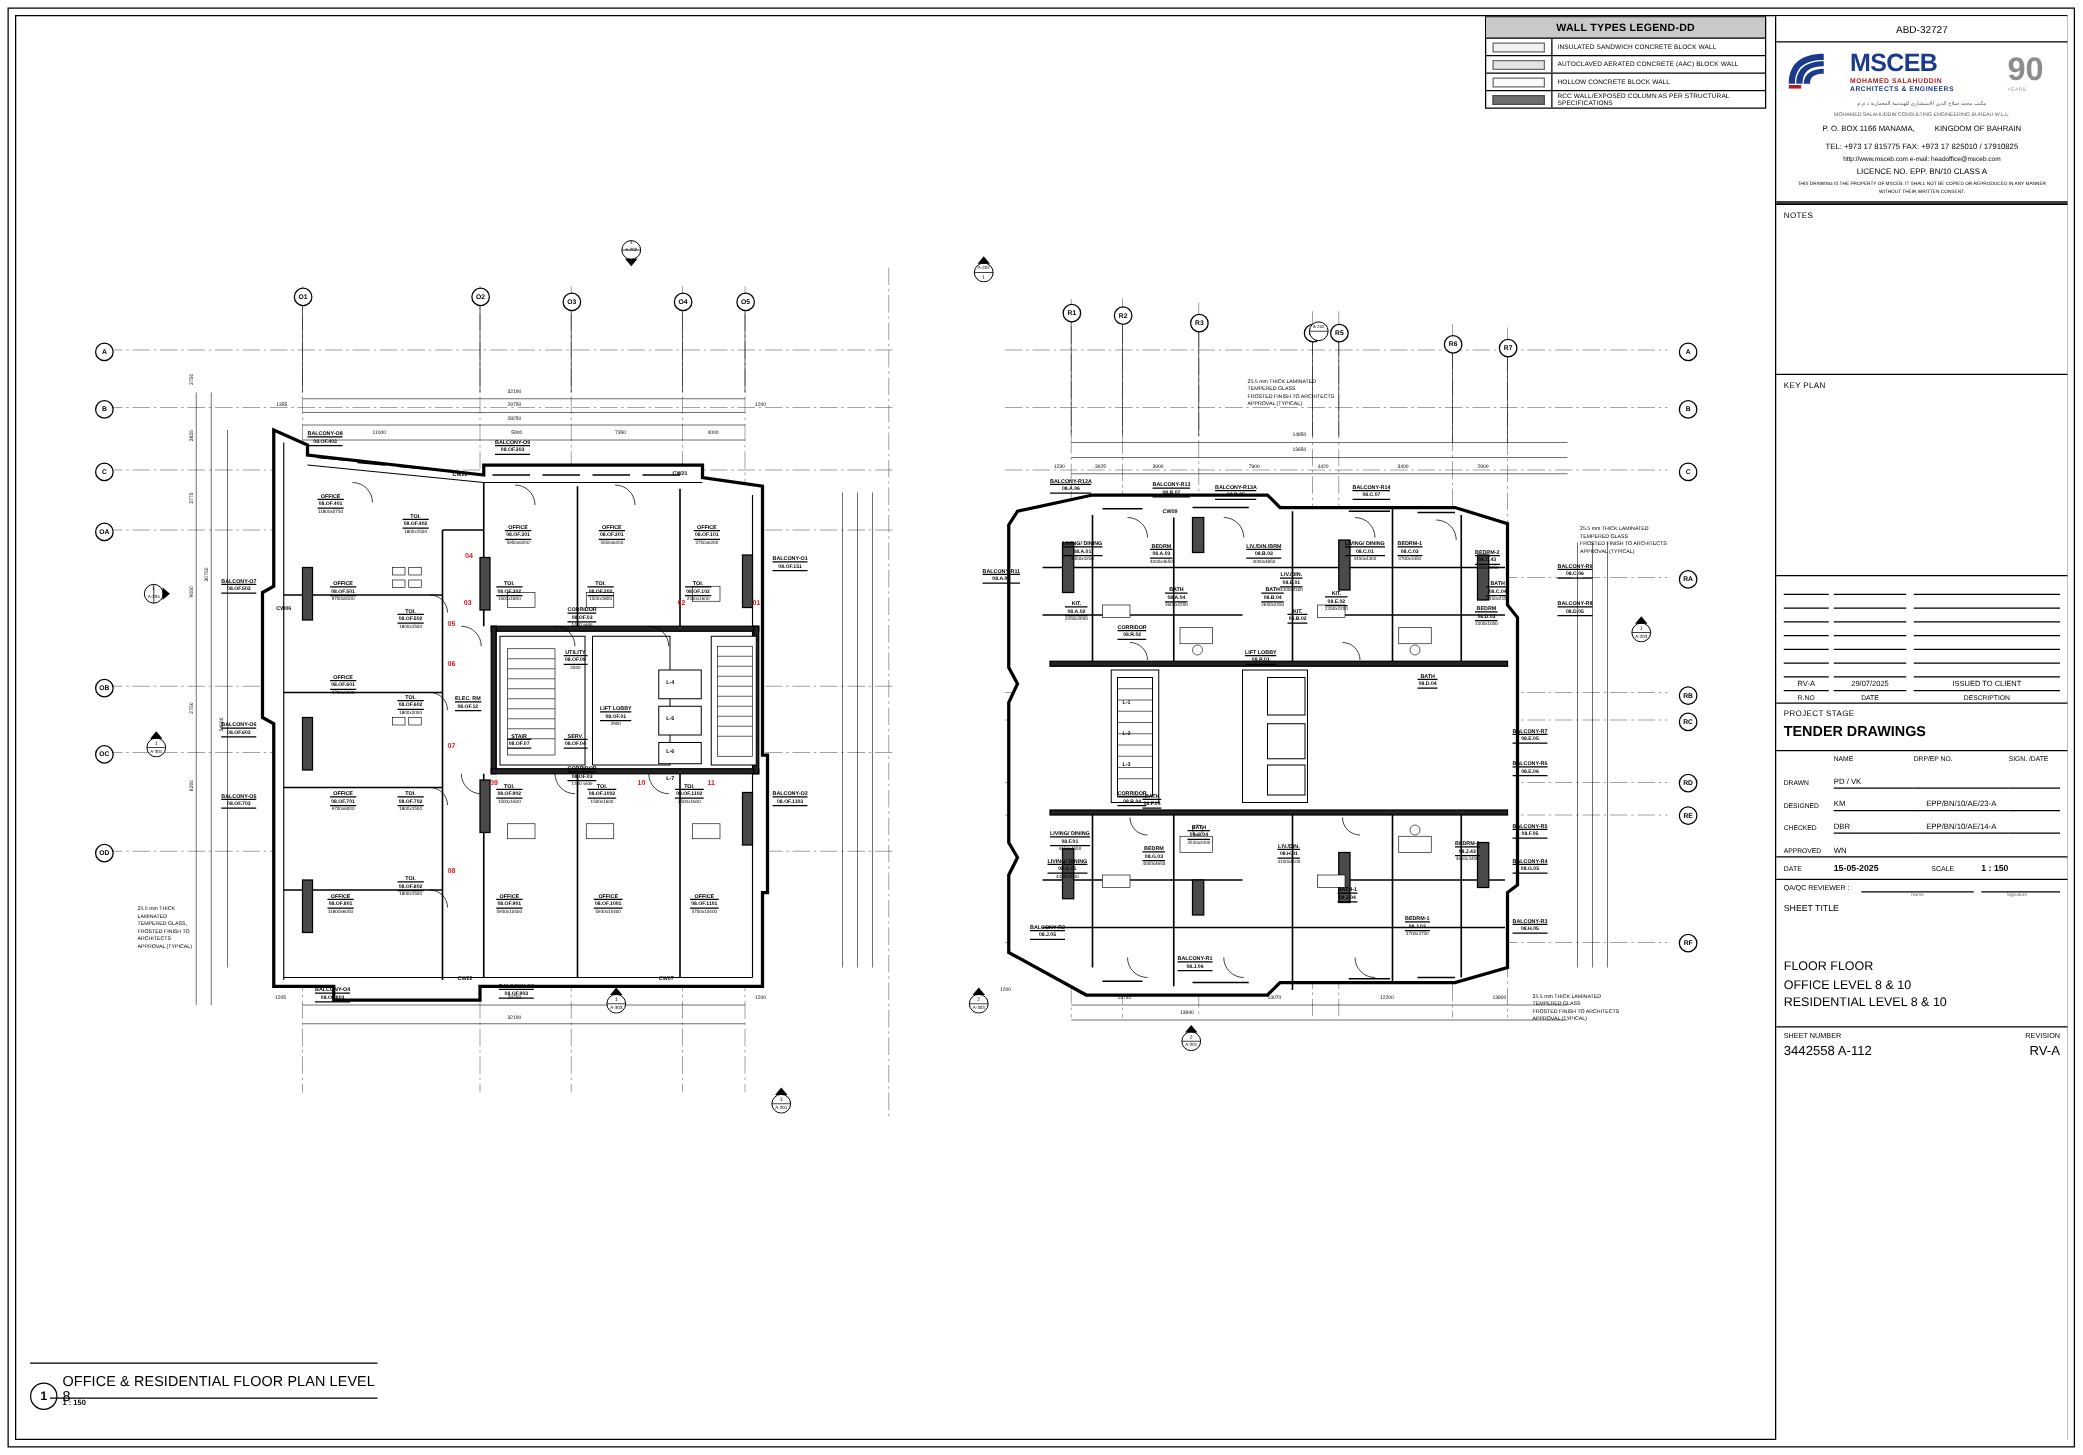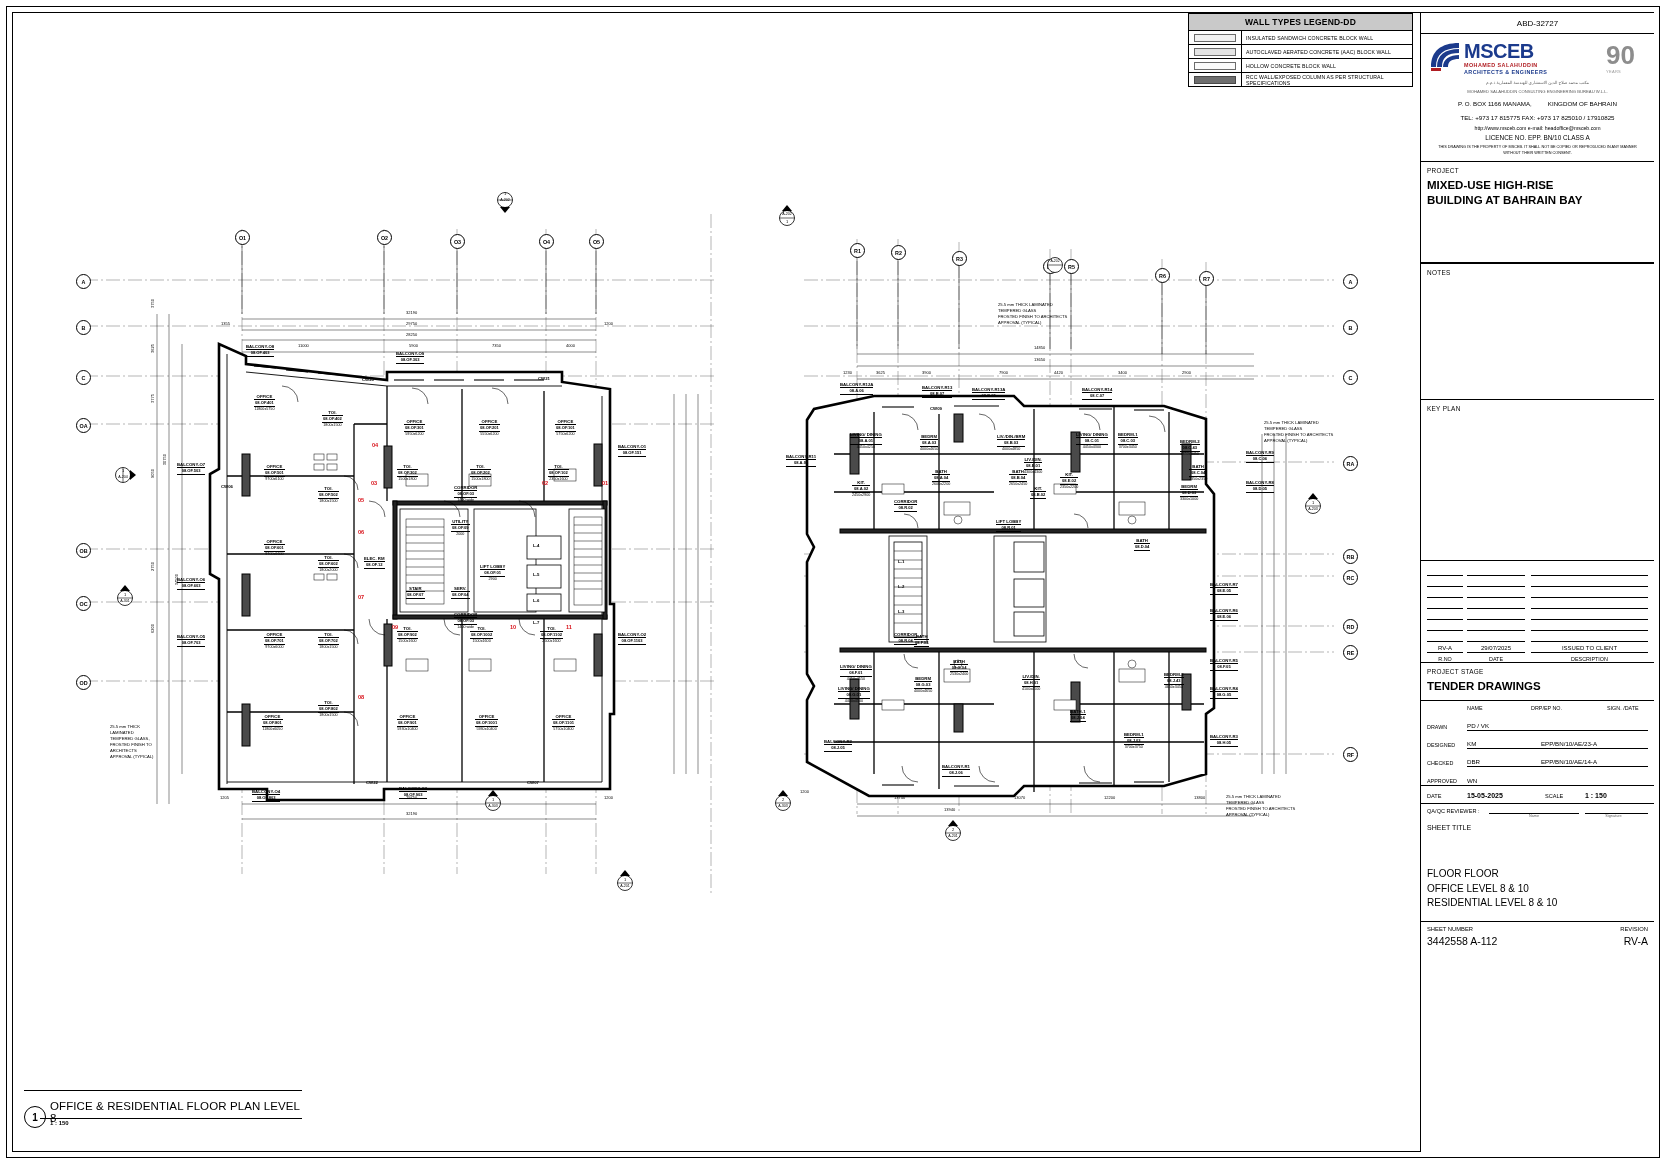--- a/index.html
+++ b/index.html
@@ -34,21 +34,21 @@
       font-size:5.2px;letter-spacing:.1px;}
 
   
   .tb{position:absolute;left:1420px;top:13px;width:234px;height:1139px;
       border-left:1px solid #000;box-sizing:border-box;background:#fff;}
   .tb-pad{padding:0 6px;}
   .tb-code{text-align:center;font-size:8px;padding:6px 0 5px;}
   .tb-hr{border-top:1px solid #000;margin:0;}
   .tb-hr-thin{border-top:.6px solid #000;}
 
-  .logo-wrap{padding:7px 2px 3px;display:flex;align-items:flex-start;gap:1px;}
+  .logo-wrap{padding:7px 2px 3px;display:flex;align-items:flex-start;gap:17px;}
   .logo-mark{width:34px;height:30px;flex:none;}
   .logo-text{flex:1;line-height:1;}
   .logo-main{font-size:20px;font-weight:bold;color:#1b3a8c;letter-spacing:-.5px;}
   .logo-sub1{font-size:5.4px;font-weight:bold;color:#b01d22;letter-spacing:.45px;margin-top:2px;}
   .logo-sub2{font-size:5.4px;font-weight:bold;color:#1b3a8c;letter-spacing:.45px;margin-top:1.5px;}
   .logo-50{width:40px;height:30px;flex:none;position:relative;}
   .logo-50 .fifty{font-size:26px;font-weight:bold;color:#8d8d8d;line-height:28px;}
   .logo-50 .fsub{font-size:4px;color:#9a9a9a;letter-spacing:.3px;}
   .arabic{font-size:4.2px;color:#5d5d5d;text-align:center;line-height:1.5;padding:2px 0 0;}
   .addr{font-size:6.2px;text-align:center;line-height:1.7;padding-top:4px;}
@@ -1122,25 +1122,20 @@
       <div class="addr">
         <span>P. O. BOX 1166 MANAMA,</span><span class="sp"></span><span>KINGDOM OF BAHRAIN</span>
       </div>
       <div class="addr">TEL: +973 17 815775 FAX: +973 17 825010 / 17910825</div>
       <div class="web">http://www.msceb.com   e-mail: headoffice@msceb.com</div>
       <div class="lic">LICENCE NO. EPP. BN/10  CLASS A</div>
       <div class="disc">THIS DRAWING IS THE PROPERTY OF MSCEB. IT SHALL NOT BE COPIED OR REPRODUCED IN ANY MANNER WITHOUT THEIR WRITTEN CONSENT.</div>
     </div>
 
     <div class="tb-hr-thin"></div>
-    <div class="tb-pad" style="height:100px;">
-      <div class="sec-lab">PROJECT</div>
-      <div class="sec-big">MIXED-USE HIGH-RISE</div>
-      <div class="sec-big" style="padding-top:0">BUILDING AT BAHRAIN BAY</div>
-    </div>
 
     <div class="tb-hr-thin"></div>
 
     <div class="tb-hr-thin"></div>
     <div class="tb-pad" style="height:135px;">
       <div class="sec-lab">NOTES</div>
     </div>
 
     <div class="tb-hr-thin"></div>
     <div class="tb-pad" style="height:160px;">

